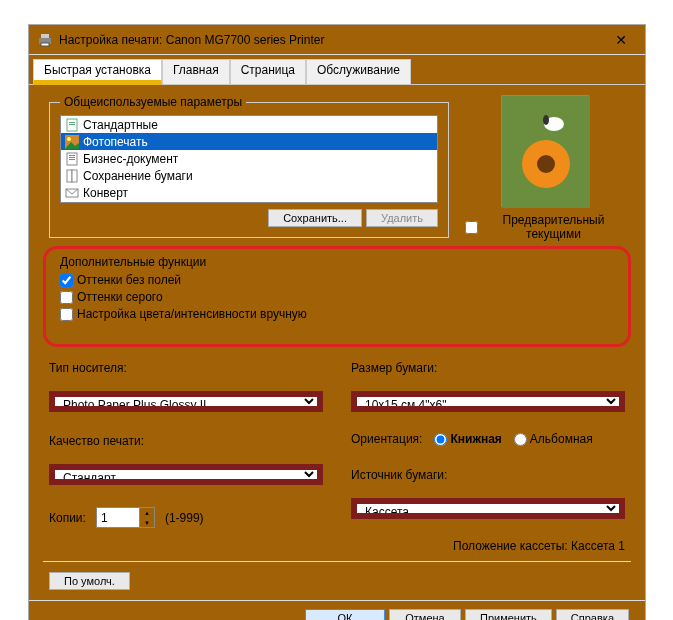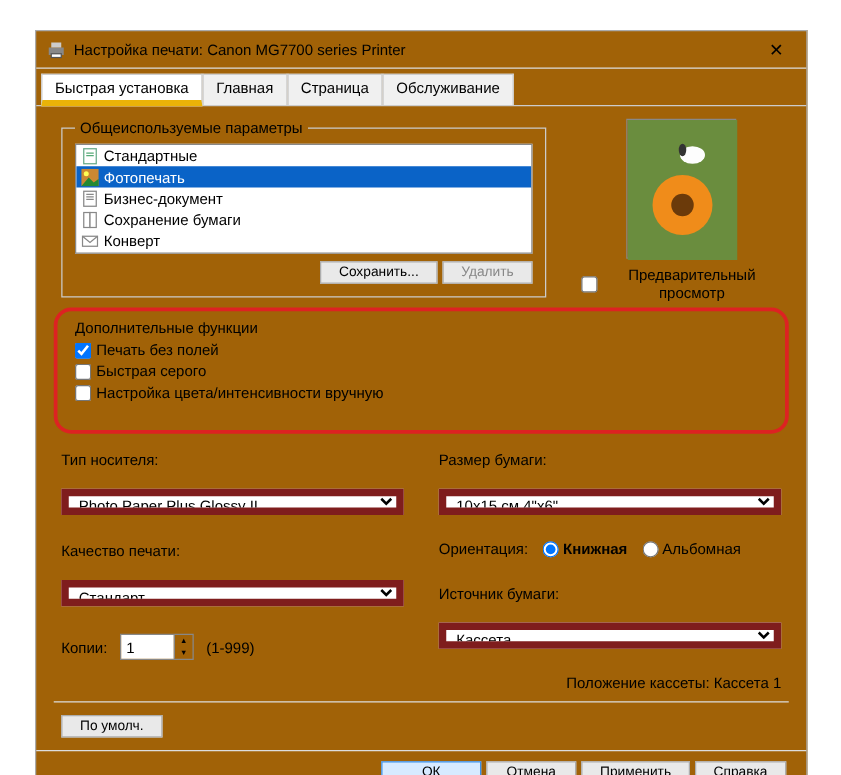--- a/index.html
+++ b/index.html
@@ -8,21 +8,21 @@
 .titlebar { height: 30px; display: flex; align-items: center; padding: 0 8px; border-bottom: 1px solid #ddd; }
 .titlebar .icon { width: 16px; height: 16px; margin-right: 6px; }
 .titlebar .title { flex: 1; }
 .titlebar .close { font-size: 14px; padding: 4px 10px; cursor: pointer; }
 .tabs { display: flex; padding: 4px 4px 0 4px; border-bottom: 1px solid #ccc; }
 .tab { padding: 3px 10px; border: 1px solid #ccc; border-bottom: none; background: #f0f0f0; margin-right: 0; cursor: pointer; }
 .tab.active { background: #fff; border-bottom: 5px solid #eab308; margin-bottom: -1px; }
 .content { padding: 10px 20px; }
 fieldset { border: 1px solid #ccc; padding: 6px 10px 10px; margin-bottom: 6px; }
 legend { padding: 0 4px; }
-.top-row { display: flex; gap: 28px; align-items: flex-start; justify-content: center; }
+.top-row { display: flex; gap: 16px; align-items: flex-start; justify-content: center; }
 .profiles-col { flex: 1; }
 .listbox { border: 1px solid #888; height: 88px; overflow-y: scroll; background: #fff; }
 .listitem { display: flex; align-items: center; height: 17px; padding: 0 4px; gap: 4px; }
 .listitem .li-icon { width: 14px; height: 14px; flex: 0 0 14px; }
 .listitem.selected { background: #0a63c7; color: #fff; }
 .btnrow { display: flex; justify-content: flex-end; gap: 4px; margin-top: 6px; }
 button { font-size: 11px; padding: 2px 14px; background: #e9e9e9; border: 1px solid #adadad; cursor: pointer; min-width: 72px; }
 button:disabled { color: #888; }
 .preview-col { width: 160px; text-align: center; }
 .preview-img { width: 88px; height: 112px; margin: 0 auto 6px; border: 1px solid #888; }
@@ -128,34 +128,34 @@
           <svg viewBox="0 0 88 112" width="88" height="112">
             <rect width="88" height="112" fill="#6a8d3e"></rect>
             <circle cx="44" cy="68" r="24" fill="#f08c1a"></circle>
             <circle cx="44" cy="68" r="9" fill="#6b3a0a"></circle>
             <ellipse cx="52" cy="28" rx="10" ry="7" fill="#fdfdfd"></ellipse>
             <ellipse cx="44" cy="24" rx="3" ry="5" fill="#333"></ellipse>
           </svg>
         </div>
         <label class="chk">
           <input type="checkbox" style="">
-          <span>Предварительный просмотр</span>
+          <span>Предварительный текущими</span>
         </label>
       </div>
     </div>
 
     <div class="highlight">
       <div class="group-title">Дополнительные функции</div>
       <label class="chk">
         <input type="checkbox" checked="" style="">
-        <span>Печать без полей</span>
+        <span>Оттенки без полей</span>
       </label>
       <label class="chk">
         <input type="checkbox" style="">
-        <span>Быстрая серого</span>
+        <span>Оттенки серого</span>
       </label>
       <label class="chk">
         <input type="checkbox" style="">
         <span>Настройка цвета/интенсивности вручную</span>
       </label>
     </div>
 
     <div class="grid2">
       <div class="col">
         <div class="lbl">Тип носителя:</div>

